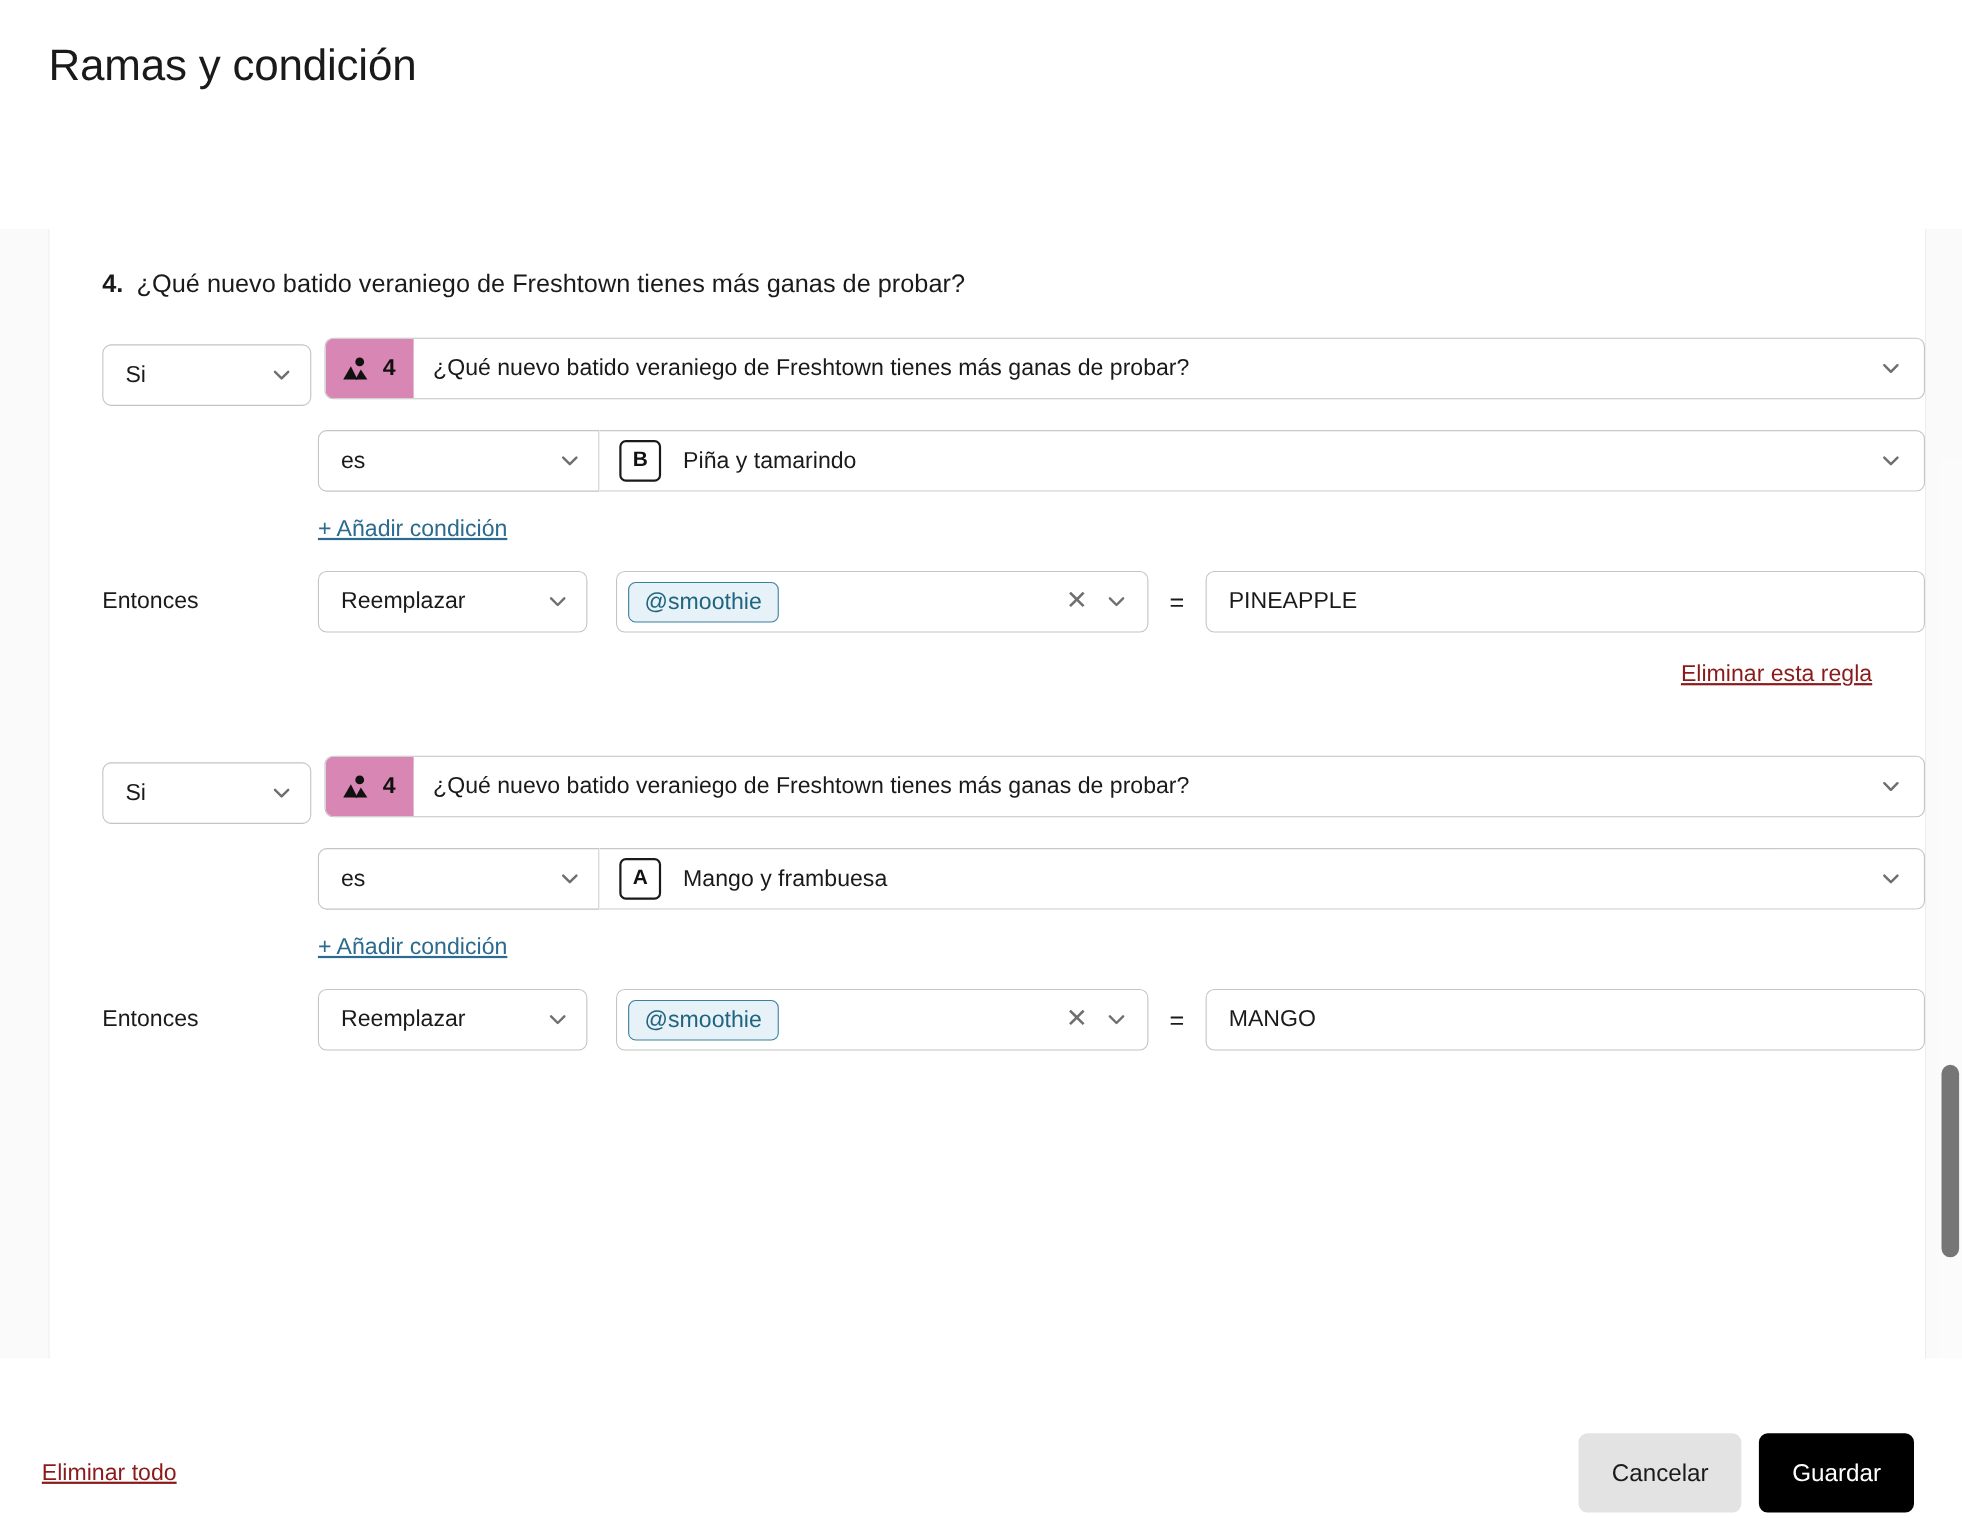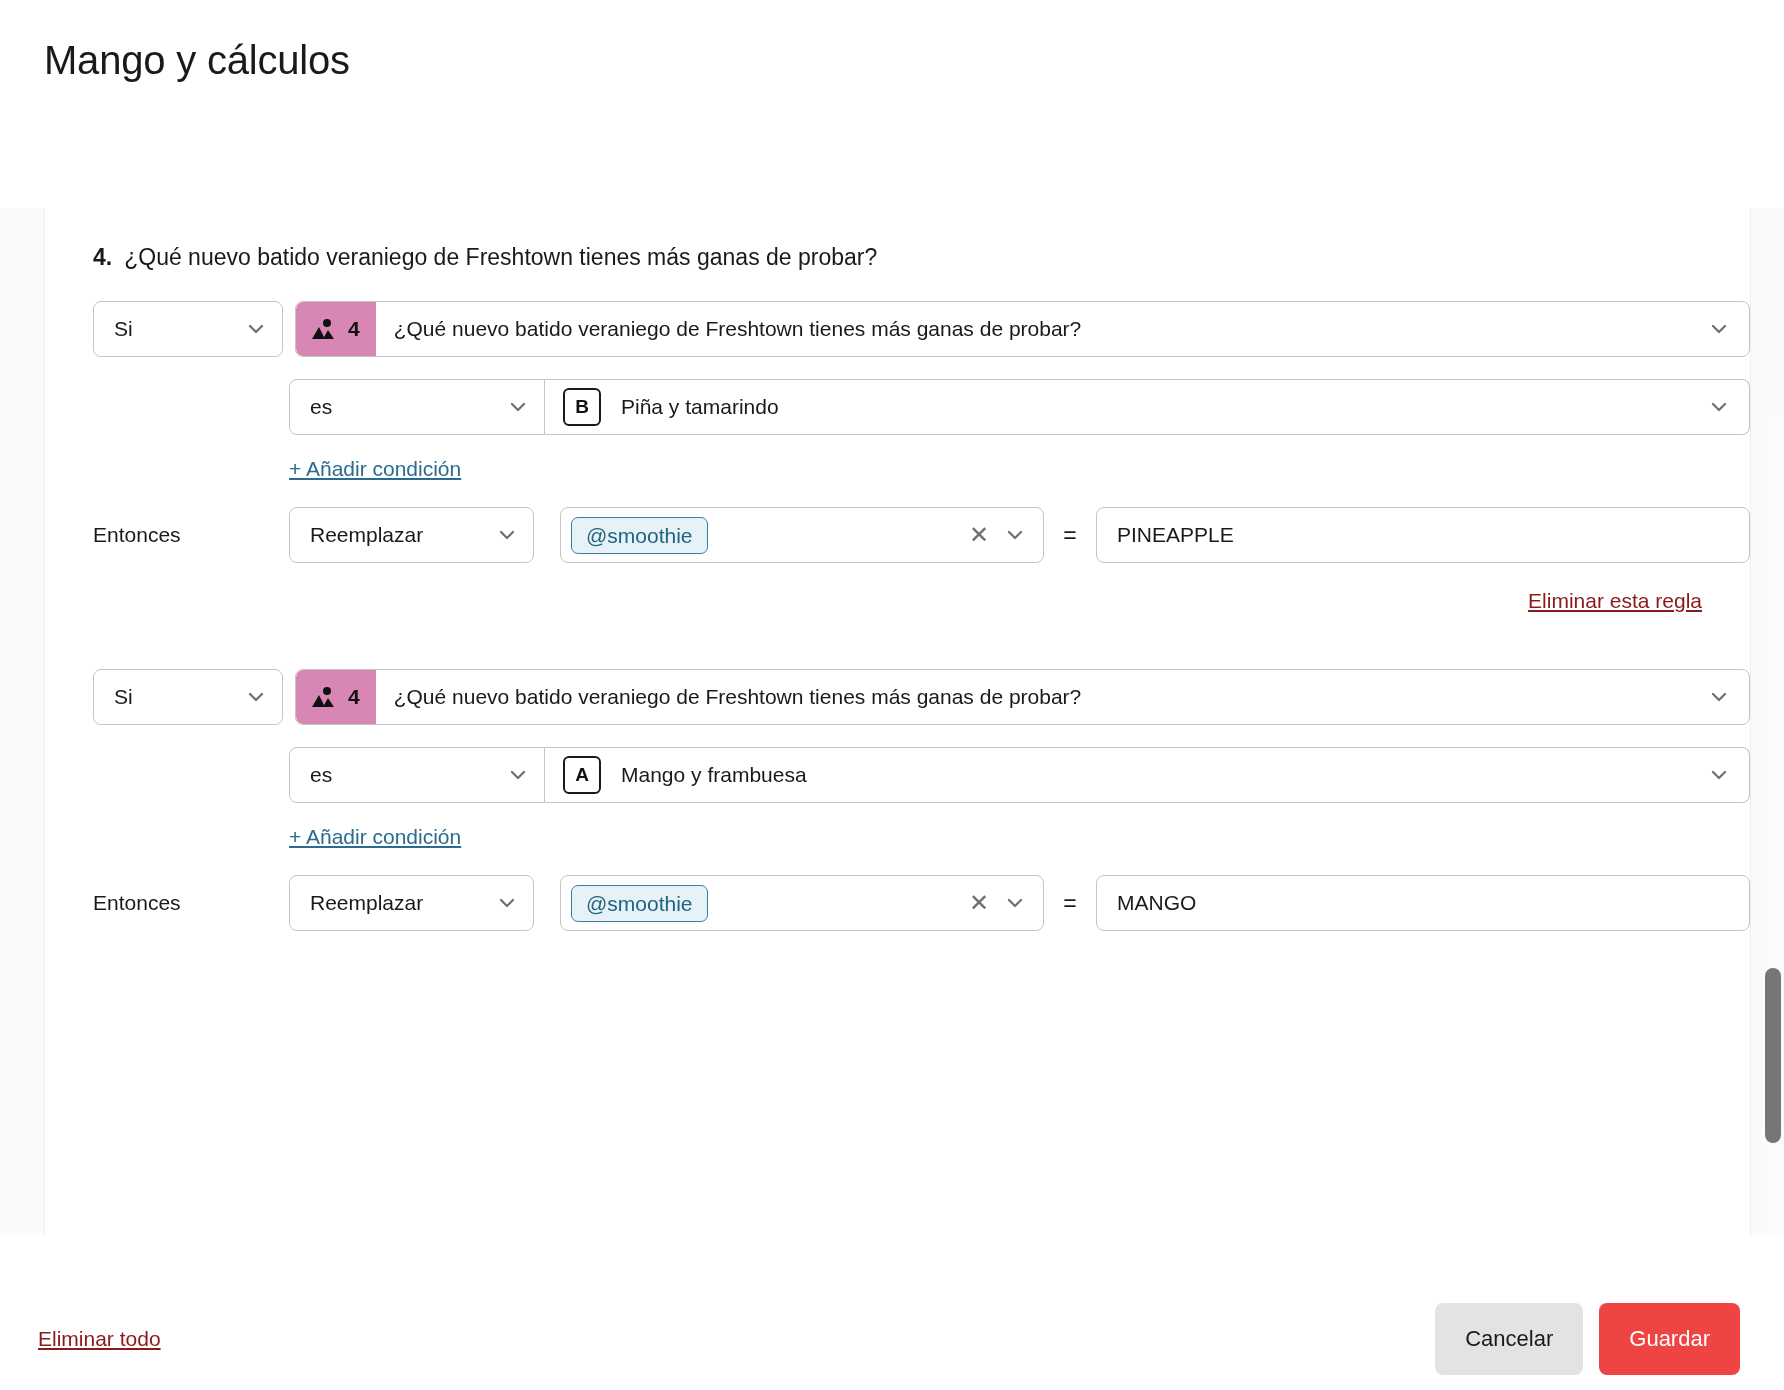--- a/index.html
+++ b/index.html
@@ -110,20 +110,21 @@
     display: flex;
     align-items: center;
     font-size: 21px;
     color: #1a1a1a;
   }
 
   .select-if {
     width: 190px;
     justify-content: space-between;
     padding: 0 16px 0 20px;
+    margin-top: 12px;
   }
   .select-es {
     width: 256px;
     justify-content: space-between;
     padding: 0 16px 0 20px;
   }
   .select-op {
     width: 245px;
     justify-content: space-between;
     padding: 0 16px 0 20px;
@@ -291,29 +292,29 @@
   .btn {
     height: 72px;
     border-radius: 8px;
     border: none;
     font-size: 22px;
     font-family: "Liberation Sans", sans-serif;
     cursor: pointer;
     padding: 0 30px;
   }
   .btn-cancel { background: #e3e3e3; color:#1a1a1a; margin-right: 16px; }
-  .btn-save { background: #ef4444; color:#ffffff; }
+  .btn-save { background: #000000; color:#ffffff; }
 </style>
 </head>
 <body>
 
 <div class="page">
 
   <div class="header">
-    <h1 class="page-title">Mango y cálculos</h1>
+    <h1 class="page-title">Ramas y condición</h1>
   </div>
 
   <div class="scroll-region">
     <div class="scroll-panel">
       <div class="scroll-inner">
 
         <div class="question-head">
           <span class="question-num">4.</span>
           <span class="question-text">¿Qué nuevo batido veraniego de Freshtown tienes más ganas de probar?</span>
         </div>

